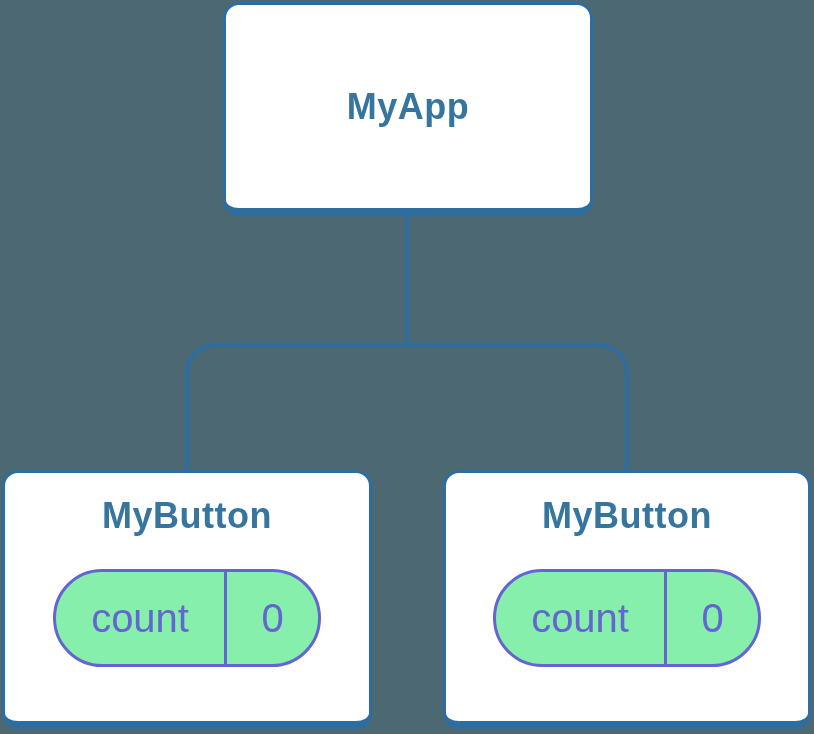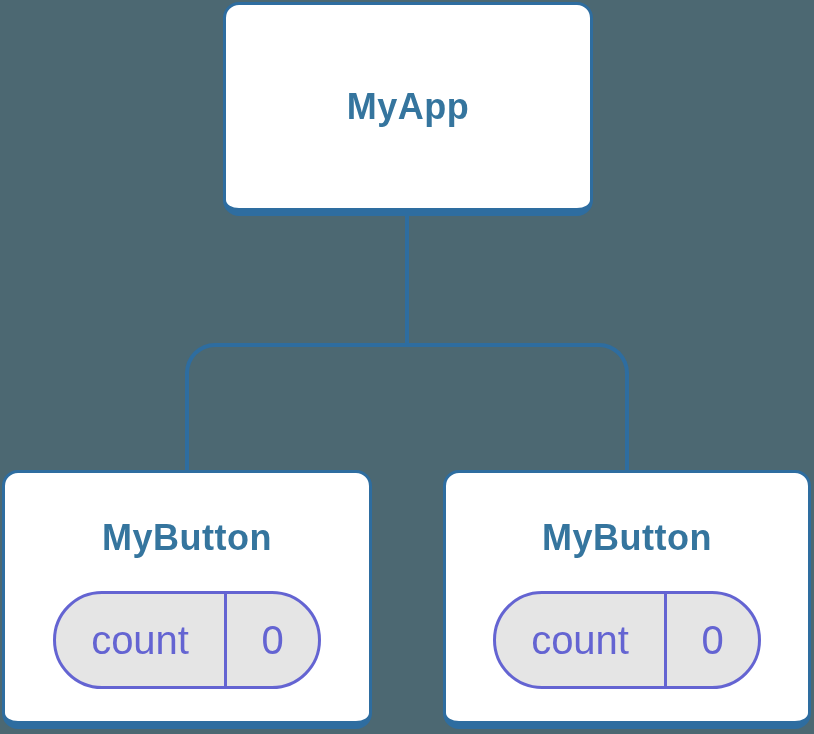--- a/index.html
+++ b/index.html
@@ -45,21 +45,21 @@
     height: 259px;
   }
   .node-label {
     color: #35759E;
     font-size: 36px;
     font-weight: 600;
     letter-spacing: 0.5px;
     line-height: 50px;
   }
   .card-child .node-label {
-    margin-top: 40px;
+    margin-top: 18px;
   }
   .connector-v {
     position: absolute;
     left: 405px;
     top: 214px;
     width: 4px;
     height: 131px;
     background: #2E6DA0;
   }
   .bracket {
@@ -77,21 +77,21 @@
   .state-pill {
     margin-top: 28px;
     width: 268px;
     height: 98px;
     box-sizing: border-box;
     border: 3px solid #6464D2;
     border-radius: 49px;
     display: flex;
     align-items: stretch;
     overflow: hidden;
-    background: #e5e5e5;
+    background: #86efac;
   }
   .pill-cell {
     display: flex;
     align-items: center;
     justify-content: center;
     color: #6464D2;
     font-size: 40px;
     font-weight: 400;
   }
   .pill-key-cell {

